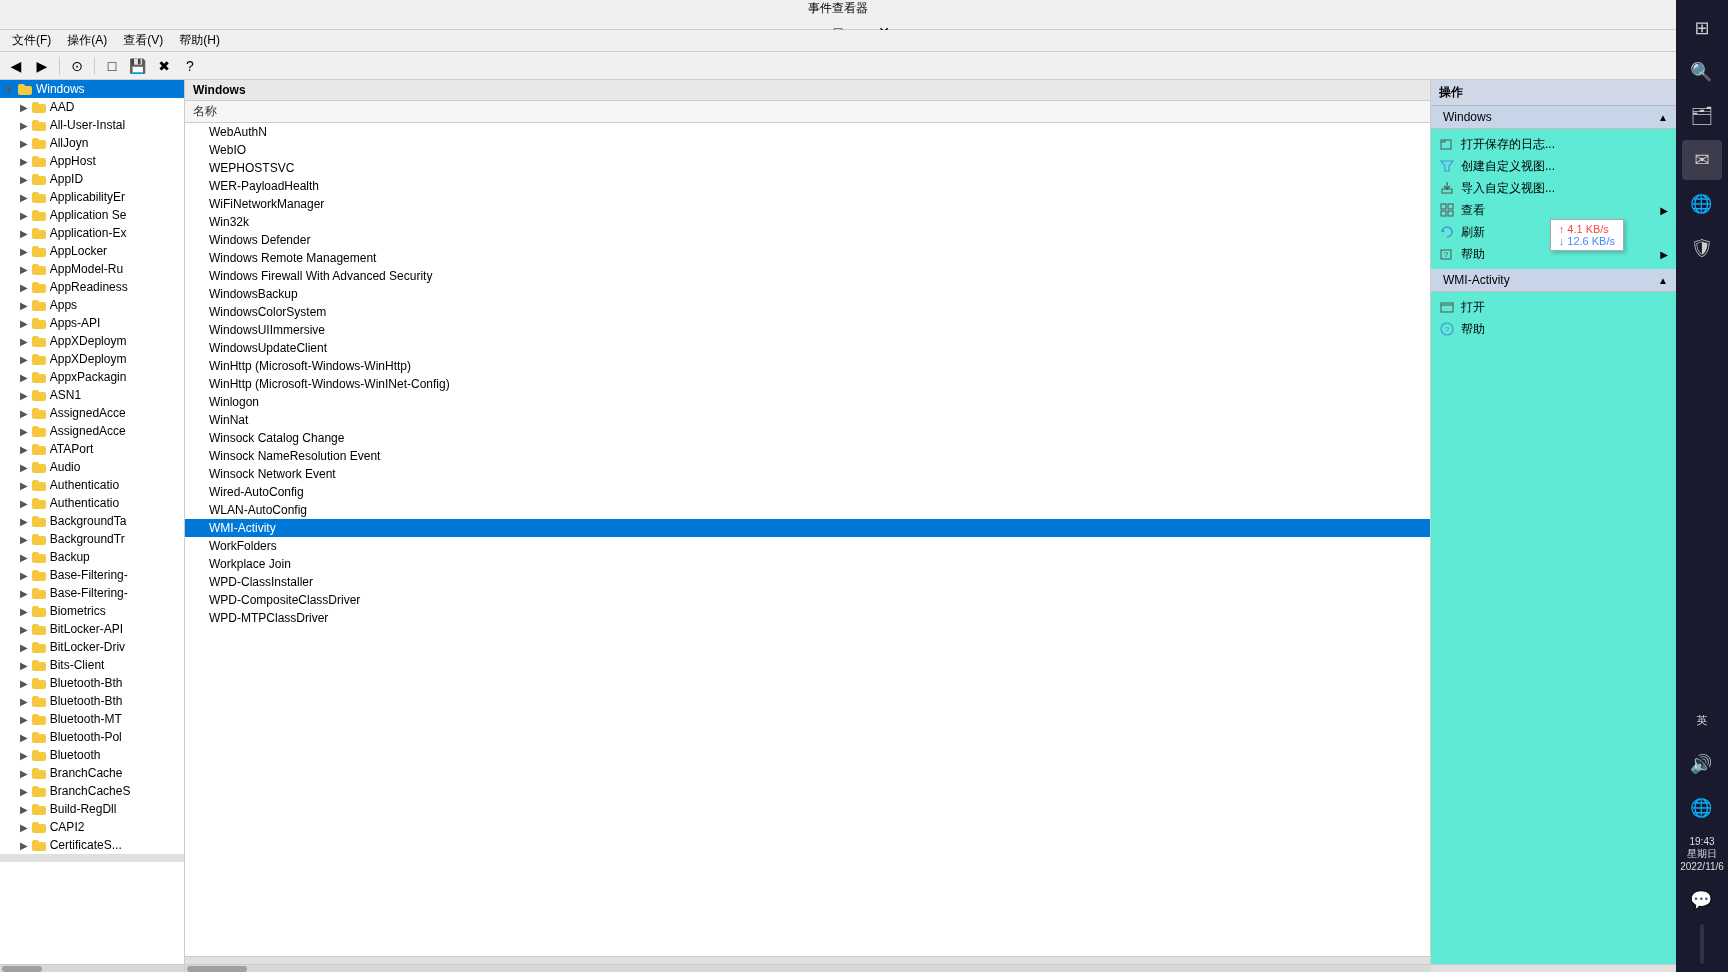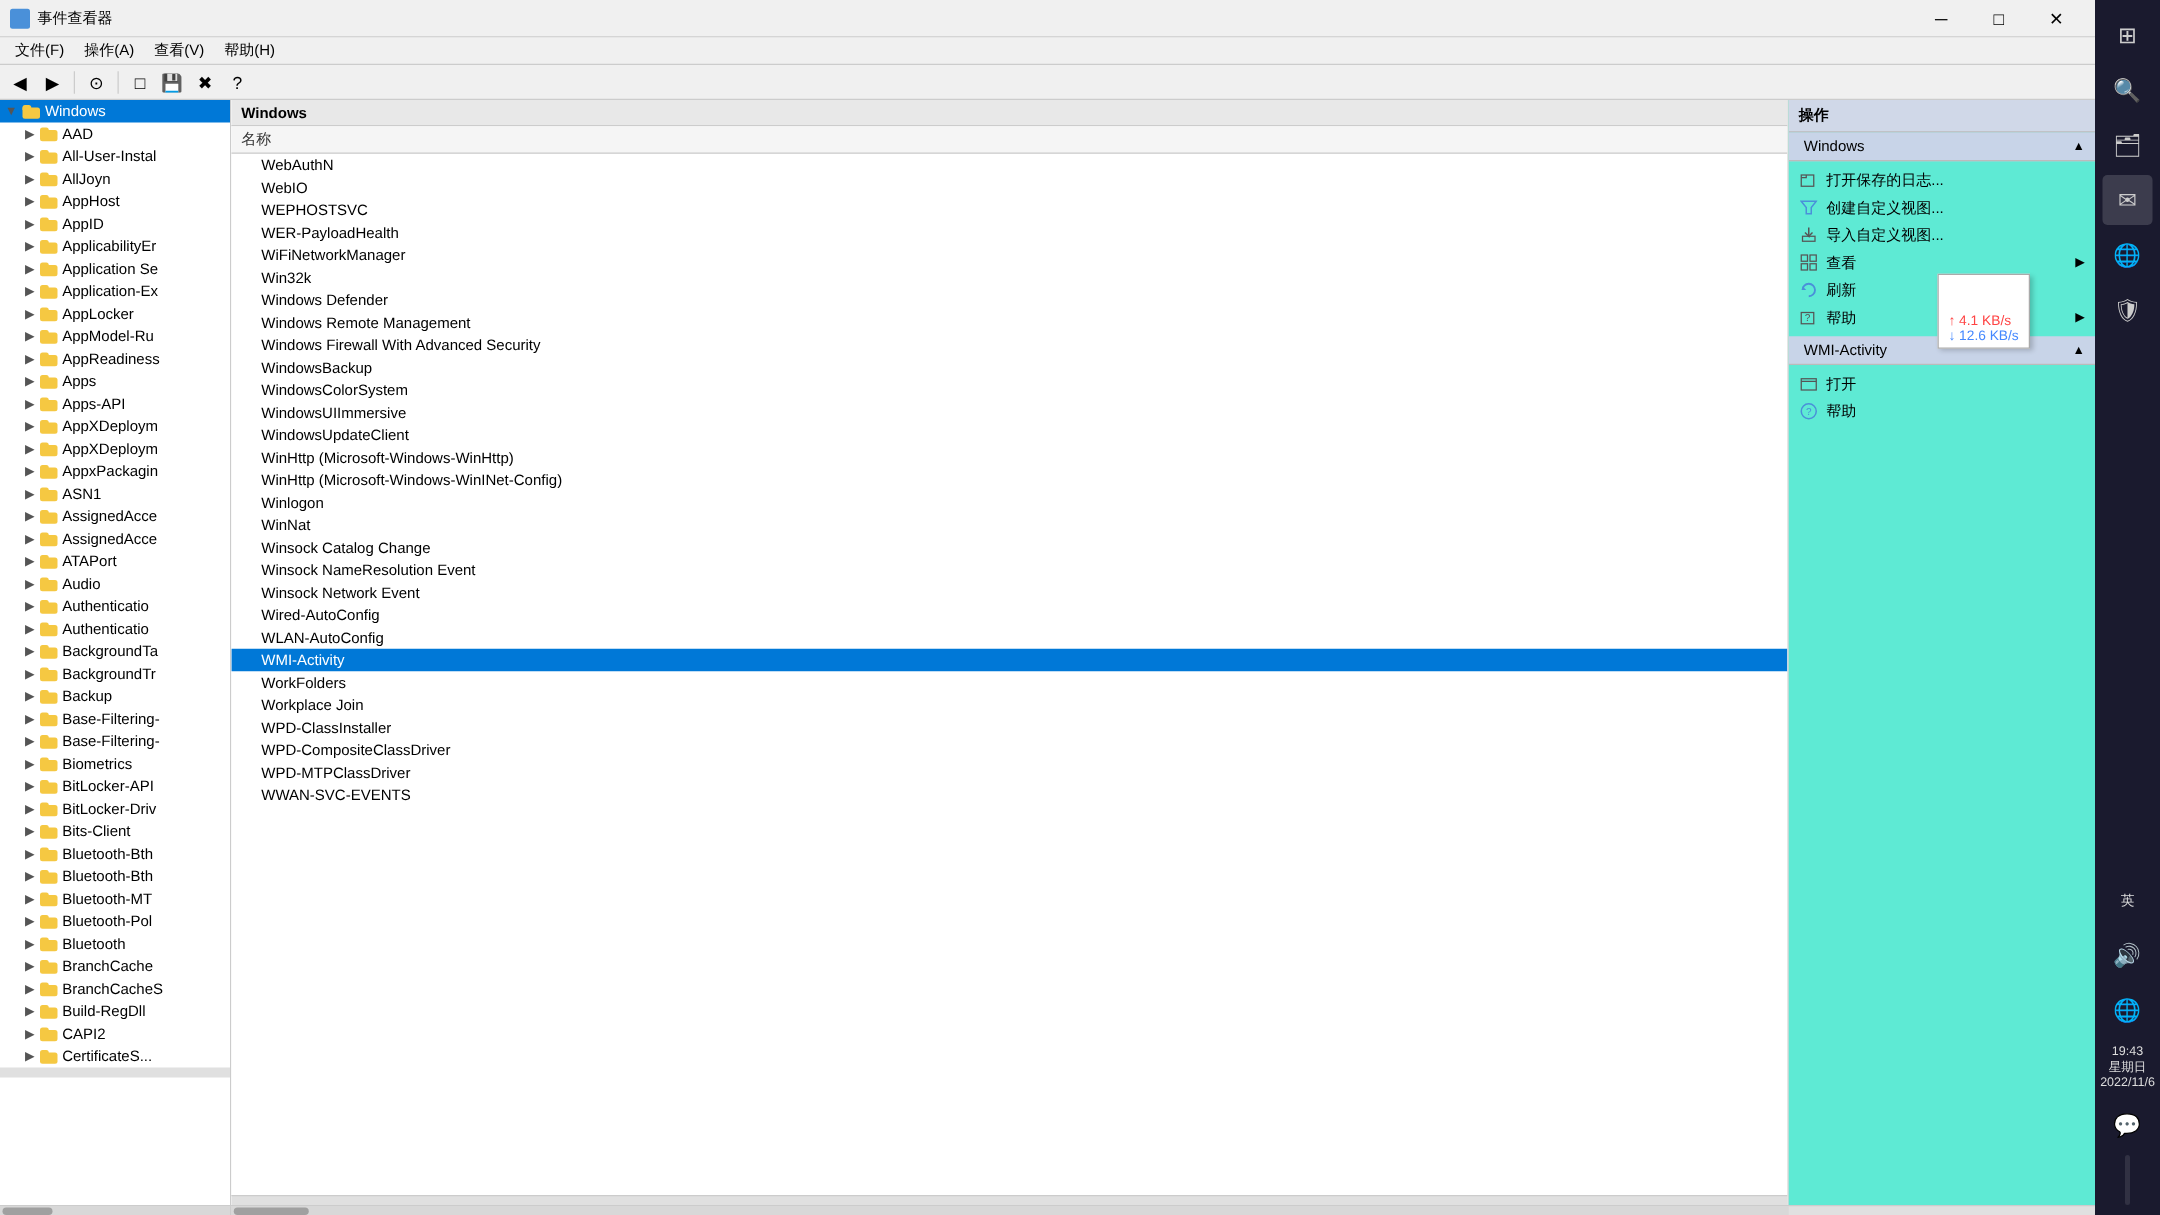--- a/index.html
+++ b/index.html
@@ -6,20 +6,21 @@
     body { width: 1728px; height: 972px; background: #f0f0f0; font-family: 'Microsoft YaHei', SimSun, sans-serif; font-size: 12px; overflow: hidden; display: flex; flex-direction: column; }
 
     
     .title-bar {
       background: #f0f0f0;
       height: 30px;
       display: flex;
       align-items: center;
       padding: 0 8px;
       border-bottom: 1px solid #ccc;
+      flex-direction: column;
     }
     .title-bar-icon { width: 16px; height: 16px; margin-right: 6px; background: #4a90d9; border-radius: 2px; display: inline-block; }
     .title-text { font-size: 12px; flex: 1; }
     .title-controls { display: flex; gap: 0; }
     .title-btn { width: 46px; height: 30px; display: flex; align-items: center; justify-content: center; cursor: pointer; font-size: 14px; }
 
     
     .menu-bar {
       background: #f0f0f0;
       height: 22px;
@@ -503,21 +504,20 @@
         <div class="list-item">Winsock NameResolution Event</div>
         <div class="list-item">Winsock Network Event</div>
         <div class="list-item">Wired-AutoConfig</div>
         <div class="list-item">WLAN-AutoConfig</div>
         <div class="list-item selected">WMI-Activity</div>
         <div class="list-item">WorkFolders</div>
         <div class="list-item">Workplace Join</div>
         <div class="list-item">WPD-ClassInstaller</div>
         <div class="list-item">WPD-CompositeClassDriver</div>
         <div class="list-item">WPD-MTPClassDriver</div>
-        <div class="list-item">WWAN-SVC-EVENTS</div>
       </div>
 
       <div style="height: 8px; background: #e0e0e0; border-top: 1px solid #ccc;"></div>
     </div>
 
     <div class="right-panel">
 
       <div class="right-section-header">
         <span>操作</span>
       </div>
@@ -575,21 +575,21 @@
             <div class="right-action-icon">
               <svg width="14" height="14" viewBox="0 0 14 14">
                 <path d="M2,7 A5,5 0 1,1 7,12" fill="none" stroke="#4a90d9" stroke-width="1.5"></path>
                 <polygon points="2,4 2,7 5,7" fill="#4a90d9"></polygon>
               </svg>
             </div>
             <span>刷新</span>
           </div>
 
           <div class="net-tooltip" style="right:52px; top:-2px; position:absolute; white-space:nowrap;">
-            <div style="color:#ff4444;margin-top:28px;">↑ 4.1 KB/s</div>
+            <div style="color:#ff4444;">↑ 4.1 KB/s</div>
             <div style="color:#4488ff;">↓ 12.6 KB/s</div>
           </div>
         </div>
         <div class="right-action" style="justify-content:space-between;">
           <div style="display:flex; align-items:center;">
             <div class="right-action-icon">
               <svg width="14" height="14" viewBox="0 0 14 14">
                 <rect x="1" y="3" width="10" height="9" fill="none" stroke="#555" stroke-width="1"></rect>
                 <text x="6" y="10" text-anchor="middle" font-size="8" fill="#555">?</text>
               </svg>

